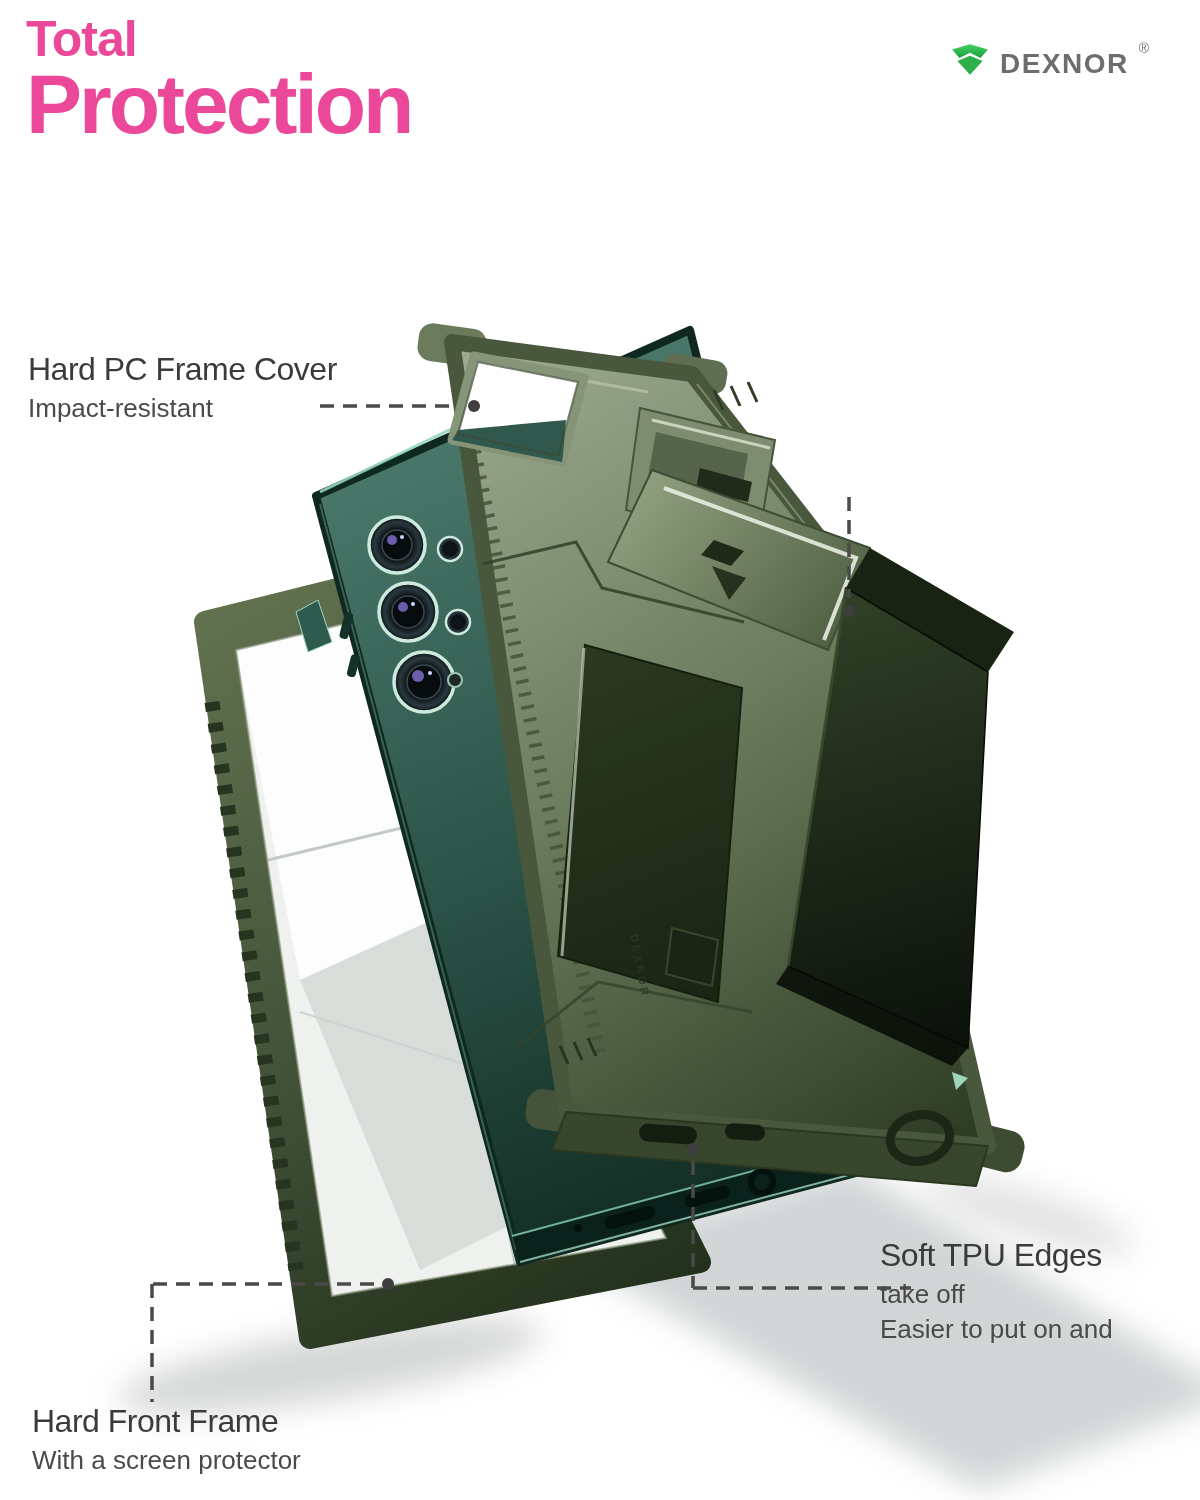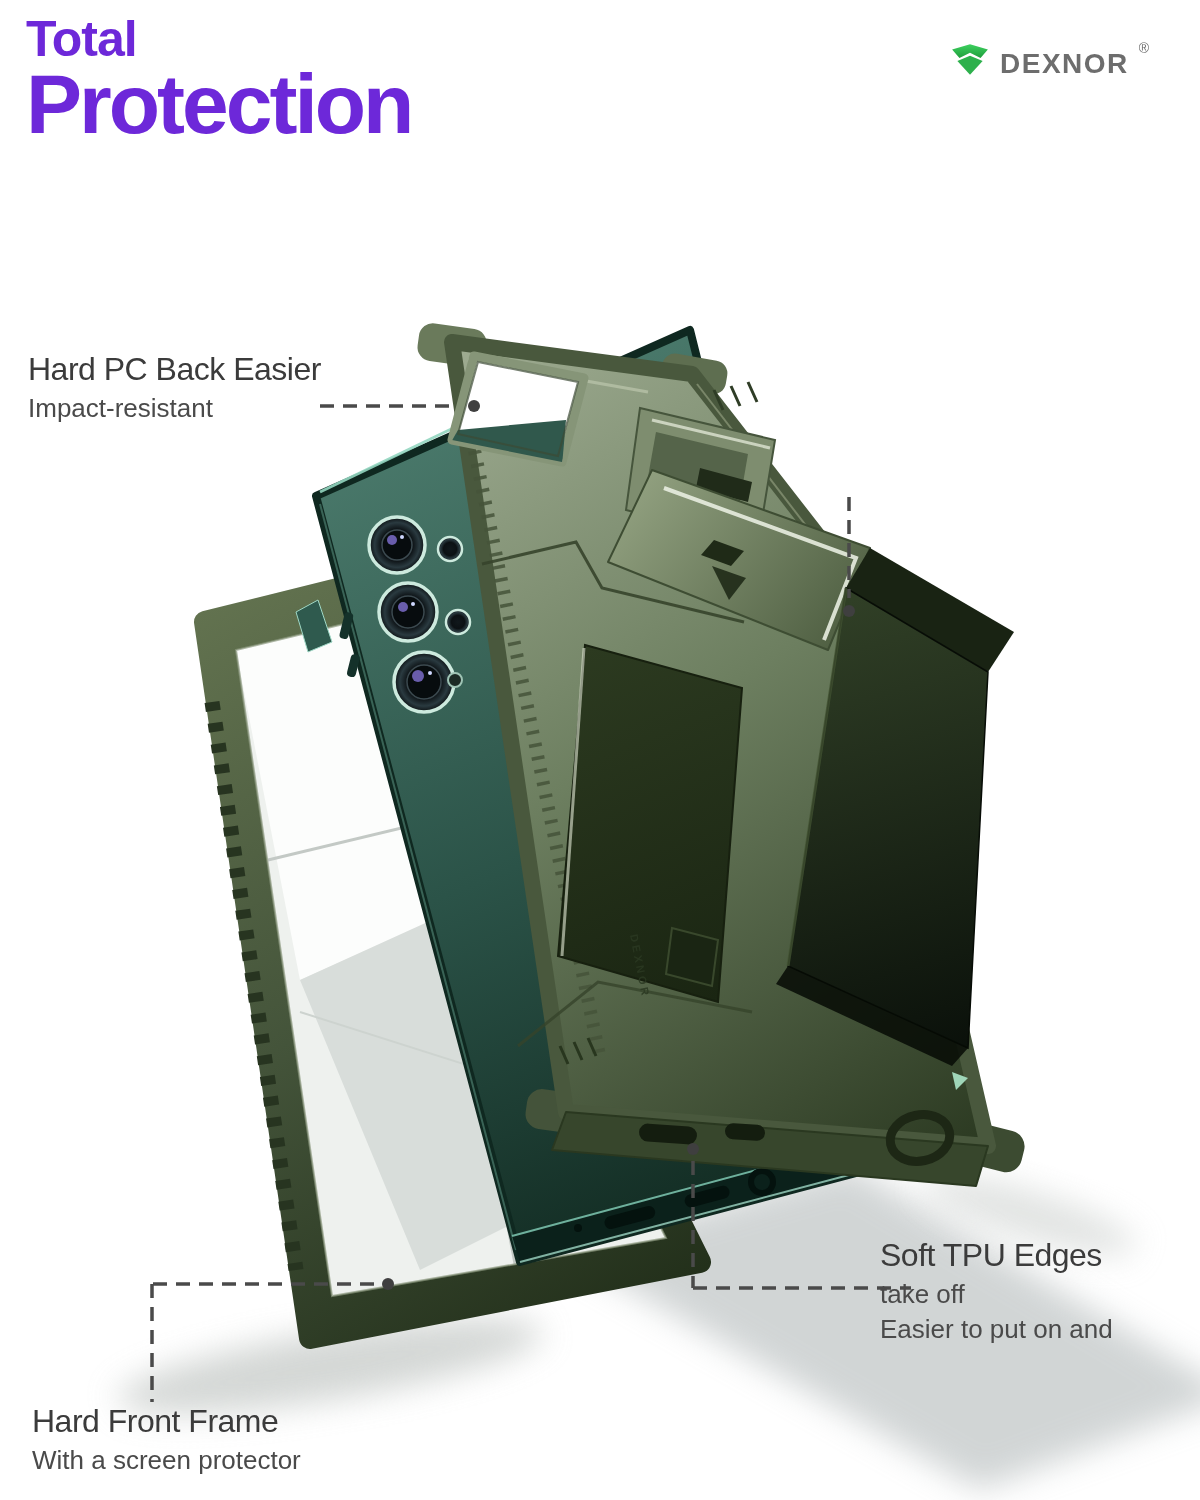--- a/index.html
+++ b/index.html
@@ -5,21 +5,21 @@
   html,body{margin:0;padding:0;}
   body{
     width:1200px;height:1500px;position:relative;overflow:hidden;
     background:#ffffff;
     font-family:"Liberation Sans","DejaVu Sans",sans-serif;
     -webkit-font-smoothing:antialiased;
   }
   .scene{position:absolute;left:0;top:0;width:1200px;height:1500px;}
 
   
-  .title{position:absolute;left:26px;top:10px;color:#6d28d9;z-index:5;}
+  .title{position:absolute;left:26px;top:10px;color:#ec4899;z-index:5;}
   .title .line1{display:flex;align-items:baseline;gap:26px;}
   .title .total{font-weight:700;font-size:50px;letter-spacing:-1px;}
   .title .big{font-weight:700;font-size:134px;letter-spacing:-5px;line-height:1;}
   .title .line2{font-weight:700;font-size:84px;letter-spacing:-3px;margin-top:-6px;line-height:1;}
 
   
   .brand{position:absolute;left:950px;top:42px;display:flex;align-items:flex-start;gap:10px;z-index:5;}
   .brand .word{font-weight:700;font-size:28px;letter-spacing:1.5px;color:#6d6d6d;margin-top:6px;}
   .brand .reg{font-size:14px;color:#6d6d6d;margin-top:-2px;}
 
@@ -229,21 +229,21 @@
     <svg width="40" height="36" viewBox="0 0 38 34">
       <path d="M19,2 L36,7 L29,15 L19,10 L9,15 L2,7 Z" fill="url(#gGreenIcon)"></path>
       <path d="M19,13 L31,18 L19,31 L7,18 Z" fill="#2db04c"></path>
     </svg>
   </span>
   <span class="word">DEXNOR</span>
   <span class="reg">®</span>
 </div>
 
 <div class="callout co-back">
-  <h3>Hard PC Back Easier</h3>
+  <h3>Hard PC Frame Cover</h3>
   <p>Impact-resistant</p>
 </div>
 
 <div class="callout co-kick">
 </div>
 
 <div class="callout co-tpu">
   <h3>Soft TPU Edges</h3>
   <p>take off</p>
   <p>Easier to put on and</p>

